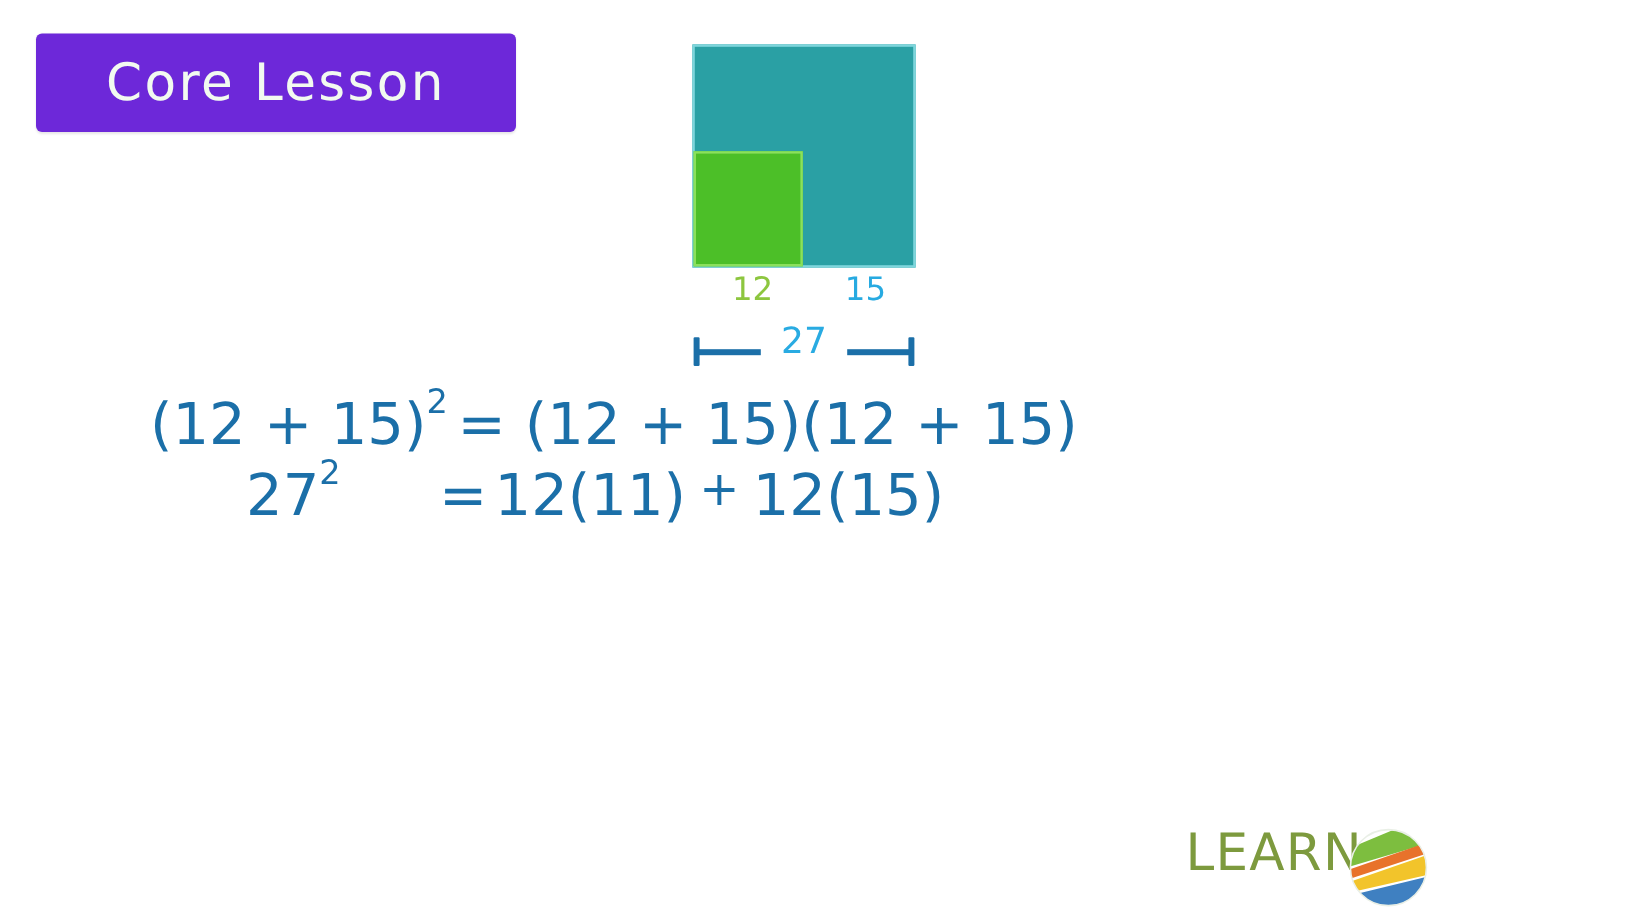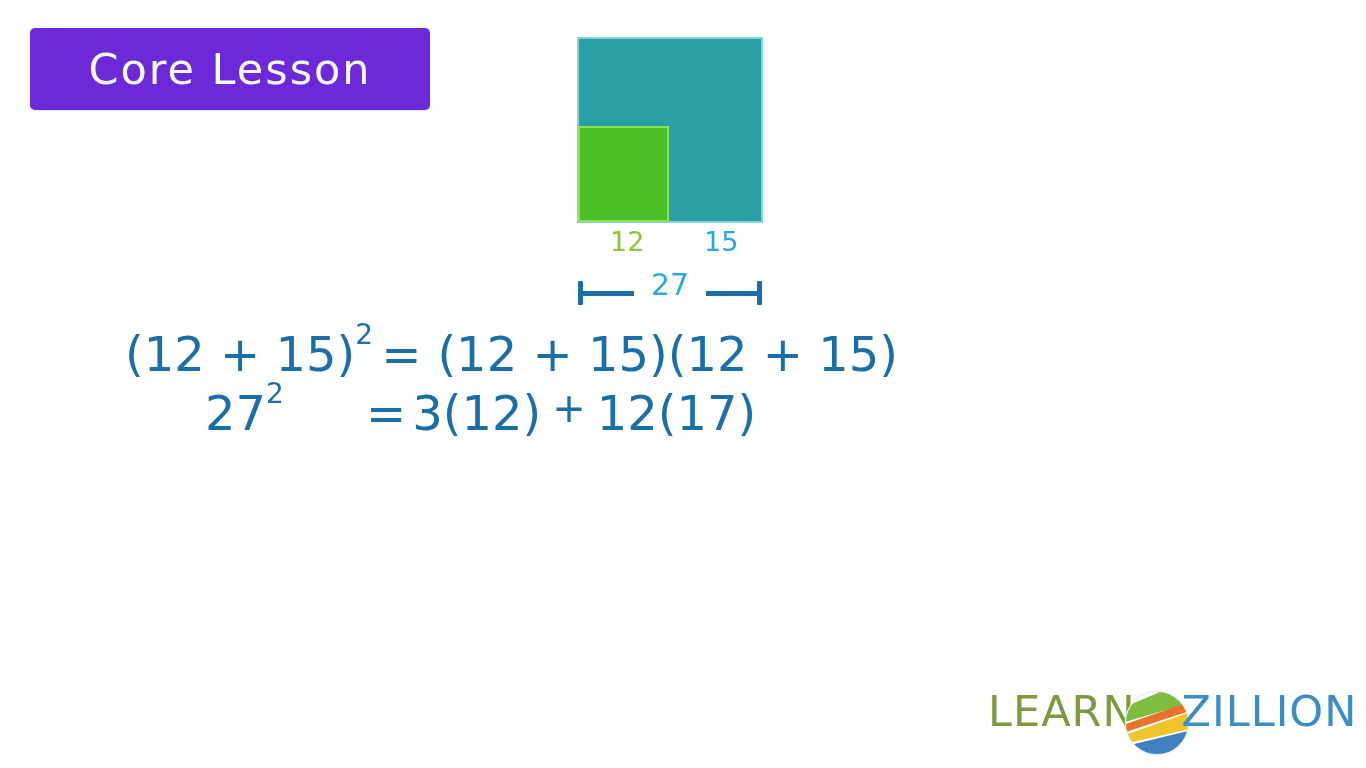--- a/index.html
+++ b/index.html
@@ -218,23 +218,23 @@
       <span class="eq-gap-sm"></span>
       <span class="eq-term">(12 + 15)</span>
       <span class="eq-term">(12 + 15)</span>
     </div>
 
     <div class="eq-line" id="eq-line-2">
       <span class="eq-term">27</span>
         <span class="eq-sup">2</span>
       <span class="eq-gap-lg"></span>
       <span class="eq-equals">=</span>
-      <span class="eq-term">3(12)</span>
+      <span class="eq-term">12(11)</span>
       <span class="eq-plus">+</span>
-      <span class="eq-term">12(17)</span>
+      <span class="eq-term">12(15)</span>
     </div>
 
   </div>
 
   <div id="logo">
     <span class="logo-word" id="logo-learn">LEARN</span>
 
     <svg id="logo-globe" viewBox="0 0 100 100">
       <defs>
         <clipPath id="globe-clip">
@@ -246,16 +246,15 @@
         <polygon points="-10,30 105,-18 105,18 -10,52" fill="#7DBE3F"></polygon>
         <polygon points="-10,56 105,16 105,30 -10,68" fill="#E8722B"></polygon>
         <polygon points="-10,72 105,32 105,58 -10,84" fill="#F2C42B"></polygon>
         <polygon points="-10,88 105,60 105,92 -10,104" fill="#3F80C1"></polygon>
         <polygon points="-10,104 105,94 105,118 -10,122" fill="#2E6DA8"></polygon>
         <polygon points="-10,-20 105,-40 105,-20 -10,6" fill="#6CA93A"></polygon>
       </g>
       <circle cx="50" cy="50" r="48" fill="none" stroke="#E9EFE6" stroke-width="2"></circle>
     </svg>
 
-    <span class="logo-word" id="logo-zillion">ZILLION</span>
   </div>
 
 </div>
 
 </body></html>

